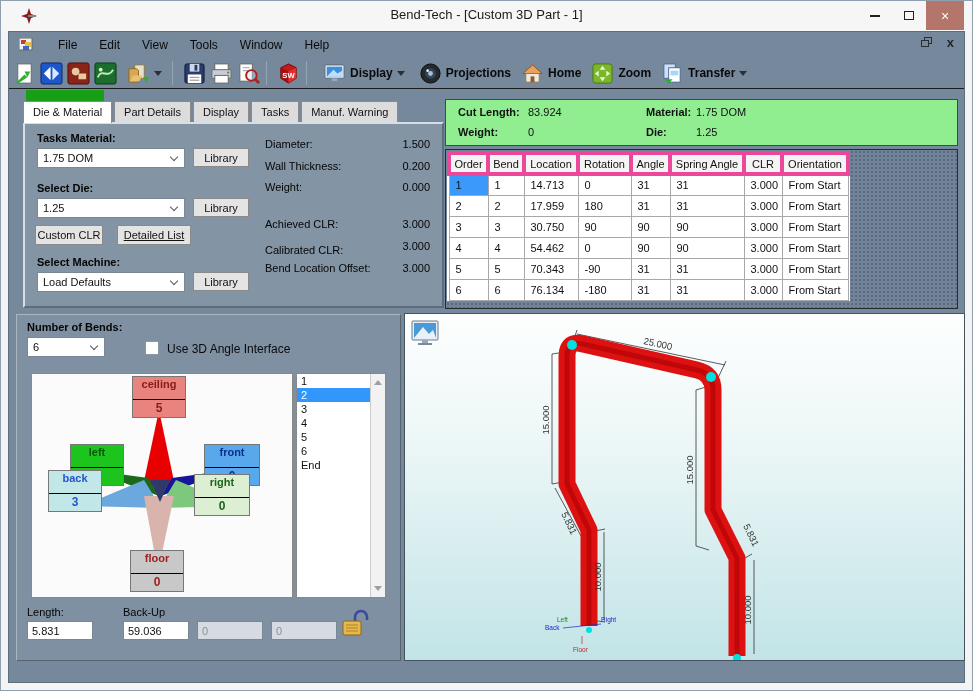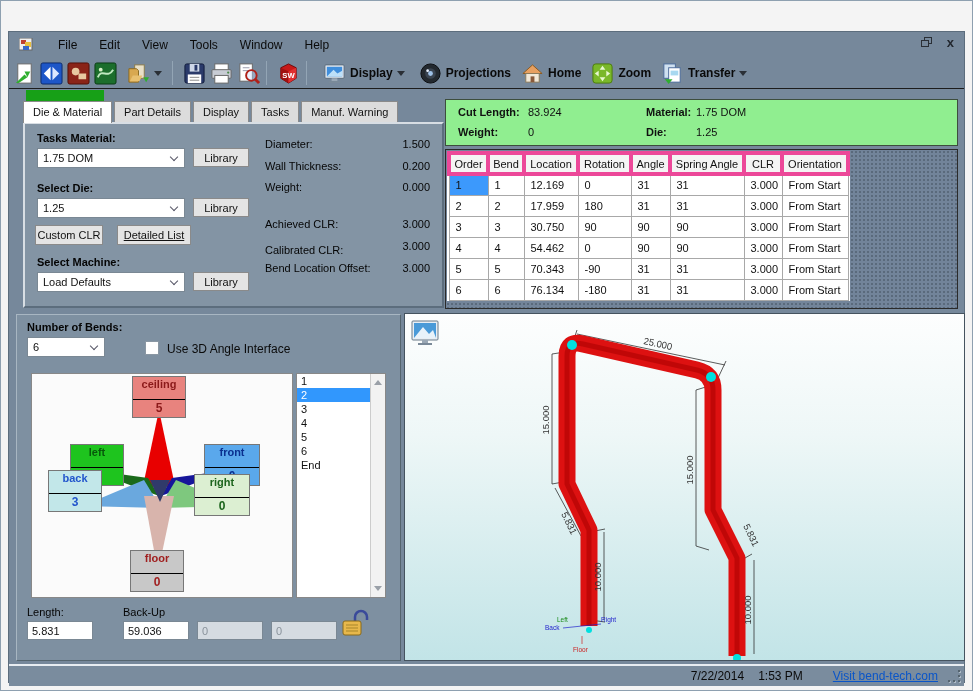--- a/index.html
+++ b/index.html
@@ -92,20 +92,34 @@
   #status-date { margin-right:14px; }
   #status-time { margin-right:30px; }
   #status-link { color:#0a55c8; text-decoration:underline; margin-right:26px; }
   .grip-dot { position:absolute; width:2px; height:2px; background:#55646f; box-shadow:1px 1px 0 #aebbc6; }
 </style>
 </head>
 <body>
 
 <div id="win">
 
+  <div id="titlebar">
+    <svg id="app-logo" viewBox="0 0 16 16">
+      <polygon points="8,0 10,6 16,8 10,10 8,16 6,10 0,8 6,6" fill="#8b1a1a"></polygon>
+      <rect x="7" y="7" width="8" height="2" fill="#7d8a96"></rect>
+    </svg>
+    <div id="title-text">Bend-Tech - [Custom 3D Part - 1]</div>
+    <div id="btn-min" class="cap-btn">
+        <span class="minbar"></span>
+      </div>
+    <div id="btn-max" class="cap-btn">
+        <span class="maxbox"></span>
+      </div>
+    <div id="btn-close" class="cap-btn">×</div>
+  </div>
 
   <div id="app">
 
     <div id="menubar">
       <svg id="mdi-icon" viewBox="0 0 16 14">
         <rect x="0" y="0" width="13" height="12" fill="#eee" stroke="#666"></rect>
         <rect x="2" y="2" width="5" height="4" fill="#c04030"></rect>
         <rect x="6" y="4" width="6" height="5" fill="#e8c040"></rect>
         <rect x="4" y="8" width="6" height="4" fill="#3868c8"></rect>
       </svg>
@@ -320,21 +334,21 @@
               <th>Angle</th>
               <th>Spring Angle</th>
               <th>CLR</th>
               <th>Orientation</th>
             </tr>
           </thead>
         <tbody>
             <tr>
               <td class="sel">1</td>
               <td>1</td>
-              <td>12.169</td>
+              <td>14.713</td>
               <td>0</td>
               <td>31</td>
               <td>31</td>
               <td>3.000</td>
               <td>From Start</td>
             </tr>
             <tr>
               <td>2</td>
               <td>2</td>
               <td>17.959</td>
@@ -522,25 +536,15 @@
       </svg>
       <svg style="position:absolute; left:6px; top:6px;" width="28" height="26" viewBox="0 0 28 26">
         <rect x="1" y="1" width="26" height="19" rx="1" fill="#e8eef4" stroke="#6a7a88"></rect>
         <rect x="3" y="3" width="22" height="15" fill="#4a9ad8"></rect>
         <polygon points="3,18 12,7 18,14 22,10 25,18" fill="#e8f2fa"></polygon>
         <rect x="11" y="20" width="6" height="3" fill="#9aa8b5"></rect>
         <rect x="7" y="23" width="14" height="2" fill="#7a8a99"></rect>
       </svg>
     </div>
 
-    <div id="statusbar">
-      <span id="status-date">7/22/2014</span>
-      <span id="status-time">1:53 PM</span>
-      <span id="status-link">Visit bend-tech.com</span>
-      <span class="grip-dot" style="right:4px; bottom:4px;"></span>
-      <span class="grip-dot" style="right:4px; bottom:9px;"></span>
-      <span class="grip-dot" style="right:9px; bottom:4px;"></span>
-      <span class="grip-dot" style="right:4px; bottom:14px;"></span>
-      <span class="grip-dot" style="right:14px; bottom:4px;"></span>
-    </div>
 
   </div>
 </div>
 
 </body></html>

